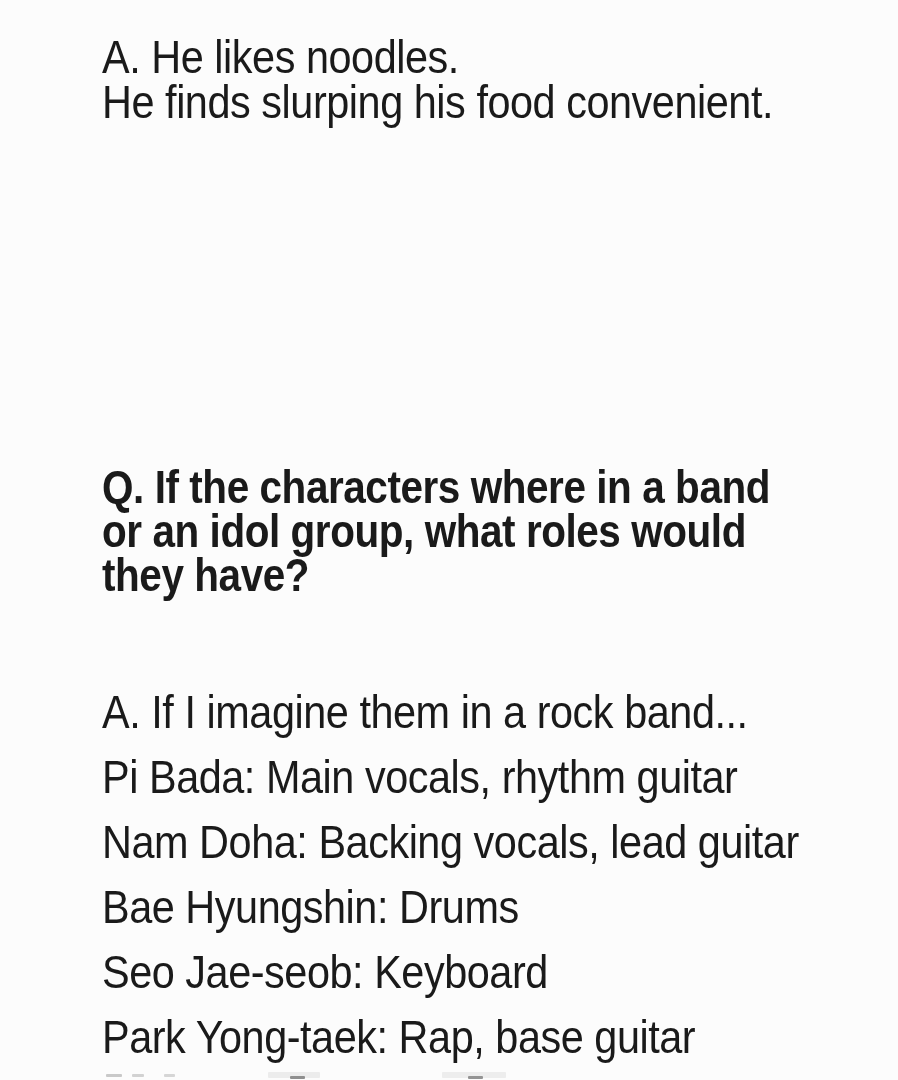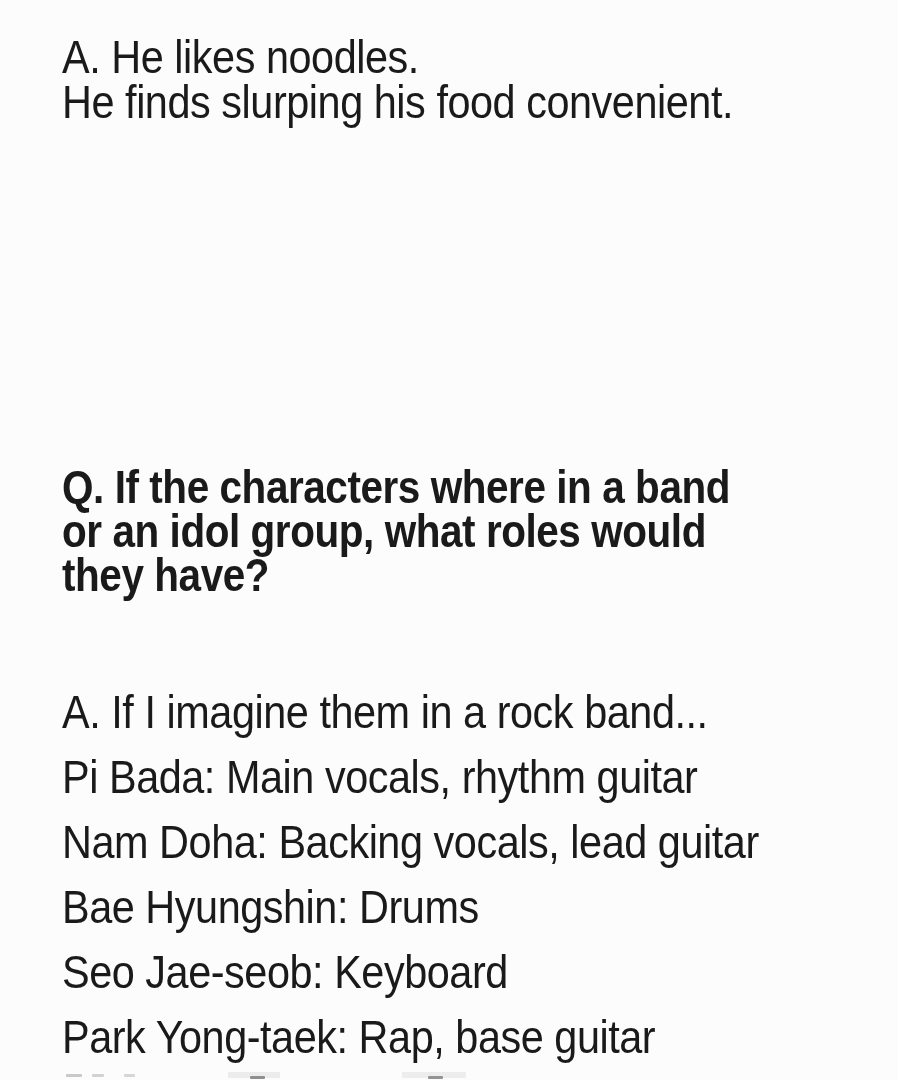--- a/index.html
+++ b/index.html
@@ -11,20 +11,21 @@
     height: 1080px;
     overflow: hidden;
     position: relative;
     background: #fcfcfc;
     font-family: "Liberation Sans", sans-serif;
     color: #1a1a1a;
   }
   .page {
     position: absolute;
     inset: 0;
+    margin-left: 40px;
   }
   .text-block {
     position: absolute;
     left: 62px;
     margin: 0;
     white-space: nowrap;
     transform: scaleX(0.9);
     transform-origin: 0 0;
     font-size: 46px;
     letter-spacing: -0.5px;

